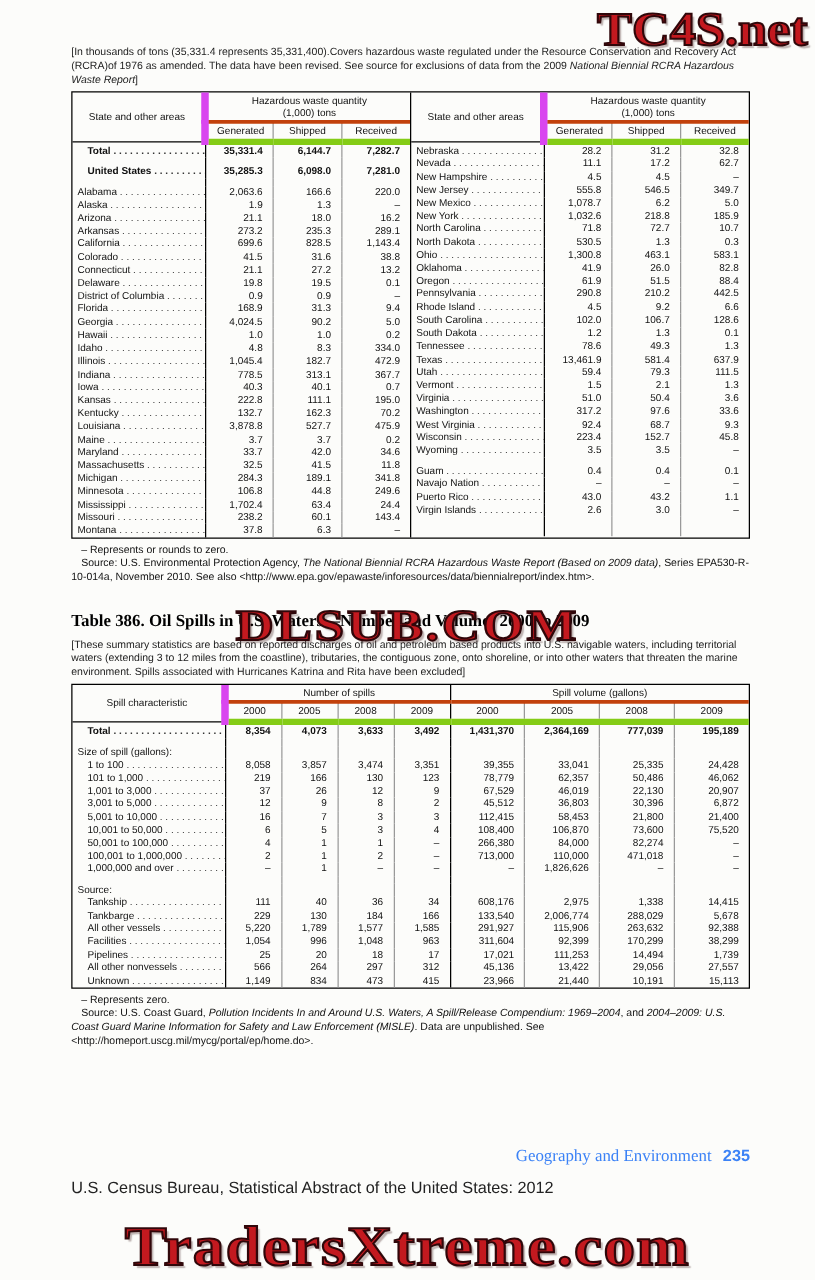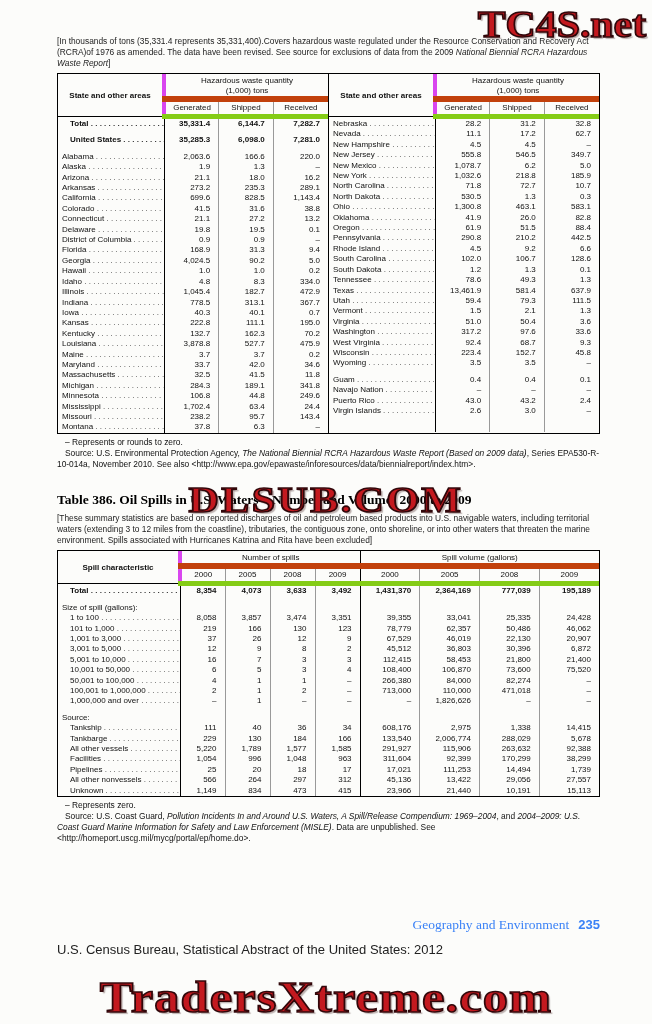--- a/index.html
+++ b/index.html
@@ -14,22 +14,22 @@
   .tblwrap{border:1px solid #000;background:#fcfcfa;}
   .flex{display:flex;align-items:stretch;}
   .half{width:50%;}
   .half+.half{border-left:1px solid #000;}
 
   table{border-collapse:collapse;width:100%;table-layout:fixed;font-size:8px;color:#111;}
   col.c-lbl{width:106px;}
   col.c-lbl2{width:122px;}
   col.c-n{width:45px;}
   th{font-weight:normal;font-size:8px;padding:0;}
-  .h-state{border-right:4px solid #d946ef;border-bottom:1px solid #000;vertical-align:middle;text-align:center;font-weight:bold;}
-  .h-group{border-bottom:6px solid #c2410c;text-align:center;line-height:9.5px;padding:2px 0 1px 0;}
+  .h-state{border-right:6px solid #d946ef;border-bottom:1px solid #000;vertical-align:middle;text-align:center;}
+  .h-group{border-bottom:3px solid #c2410c;text-align:center;line-height:9.5px;padding:2px 0 1px 0;}
   .h-sub{border-bottom:5px solid #84cc16;text-align:center;padding:1px 0 2px 0;}
   .h-sub+.h-sub{border-left:1px solid #999;}
   .split{border-left:1px solid #000 !important;}
 
   td{padding:0;height:10.4px;line-height:10.4px;white-space:nowrap;vertical-align:bottom;}
   .lbl{padding-left:4px;border-right:1px solid #000;overflow:hidden;}
   .lbl.ind{padding-left:12px;}
   .lbl.sec{padding-left:4px;}
   .leader{color:#333;}
   .num{text-align:right;padding-right:8px;border-left:1px solid #999;}
@@ -252,21 +252,21 @@
               </tr>
               <tr>
                 <td class="lbl"><span>Mississippi</span><span class="leader"> . . . . . . . . . . . . . . . . . . . . . . . . . . . . . . . . . . . . . . . .</span></td>
                 <td class="num">1,702.4</td>
                 <td class="num">63.4</td>
                 <td class="num">24.4</td>
               </tr>
               <tr>
                 <td class="lbl"><span>Missouri</span><span class="leader"> . . . . . . . . . . . . . . . . . . . . . . . . . . . . . . . . . . . . . . . .</span></td>
                 <td class="num">238.2</td>
-                <td class="num">95.7</td>
+                <td class="num">60.1</td>
                 <td class="num">143.4</td>
               </tr>
               <tr>
                 <td class="lbl"><span>Montana</span><span class="leader"> . . . . . . . . . . . . . . . . . . . . . . . . . . . . . . . . . . . . . . . .</span></td>
                 <td class="num">37.8</td>
                 <td class="num">6.3</td>
                 <td class="num">–</td>
               </tr>
             </tbody>
         </table>
@@ -453,21 +453,21 @@
               <tr>
                 <td class="lbl"><span>Navajo Nation</span><span class="leader"> . . . . . . . . . . . . . . . . . . . . . . . . . . . . . . . . . . . . . . . .</span></td>
                 <td class="num">–</td>
                 <td class="num">–</td>
                 <td class="num">–</td>
               </tr>
               <tr>
                 <td class="lbl"><span>Puerto Rico</span><span class="leader"> . . . . . . . . . . . . . . . . . . . . . . . . . . . . . . . . . . . . . . . .</span></td>
                 <td class="num">43.0</td>
                 <td class="num">43.2</td>
-                <td class="num">2.4</td>
+                <td class="num">1.1</td>
               </tr>
               <tr>
                 <td class="lbl"><span>Virgin Islands</span><span class="leader"> . . . . . . . . . . . . . . . . . . . . . . . . . . . . . . . . . . . . . . . .</span></td>
                 <td class="num">2.6</td>
                 <td class="num">3.0</td>
                 <td class="num">–</td>
               </tr>
               <tr>
                 <td class="lbl" style="height: 16px;"></td>
                 <td class="num"></td>

